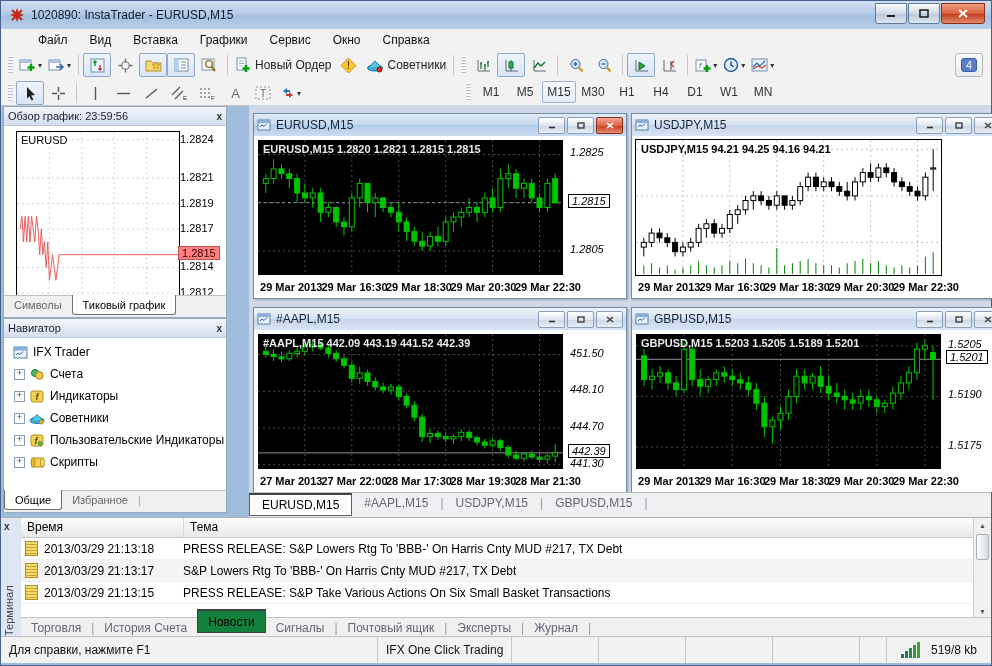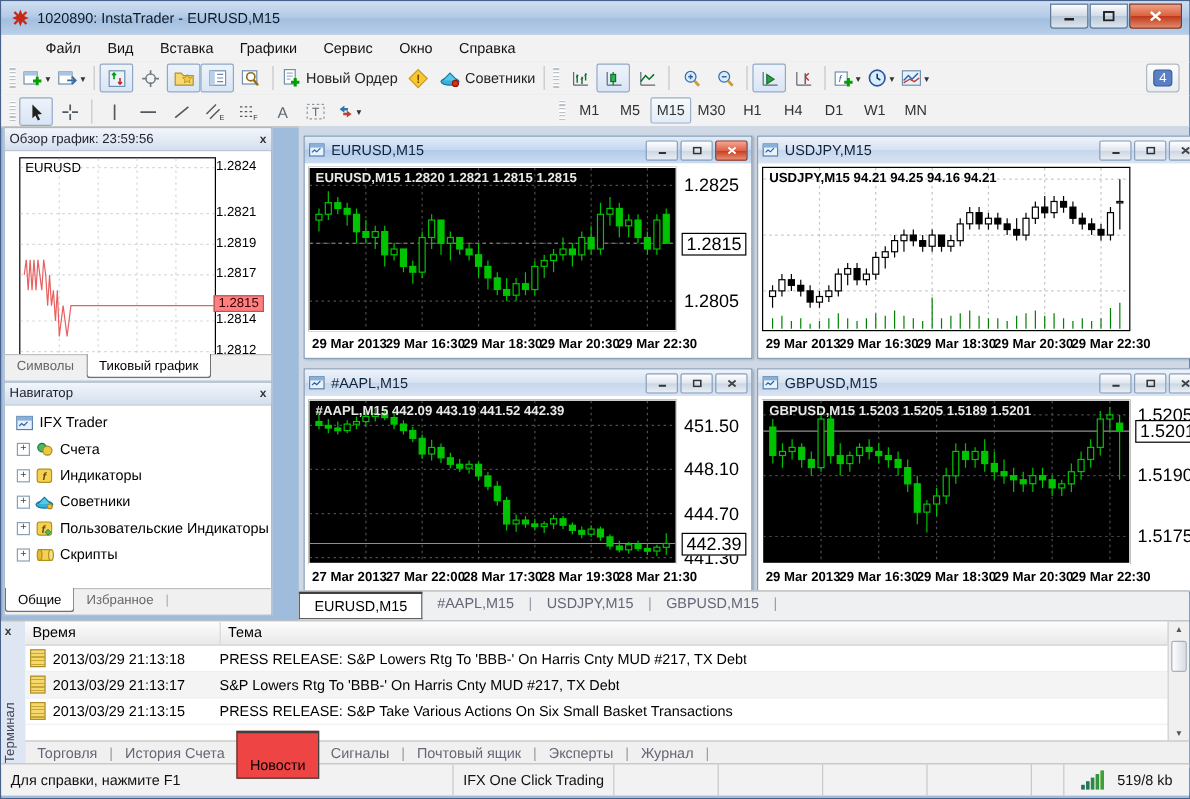--- a/index.html
+++ b/index.html
@@ -76,21 +76,21 @@
     background:linear-gradient(#fff,#dfe6ee 50%,#cbd6e2 51%,#e8eef5);
     display:flex;align-items:center;justify-content:center;}
   .cw-btn.closing{background:linear-gradient(#f4a694,#df6146 50%,#c63b20 51%,#e98d72);border-color:#8a2e16;}
   .cw-body{position:absolute;left:0;right:0;top:22px;bottom:0;background:#fff;}
   .plot{position:absolute;left:3px;top:3px;right:62px;bottom:22px;}
   .plot.dark{background:#000;border:1px solid #fff;}
   .plot.light{background:#fff;border:1px solid #000;}
   .ohlc{position:absolute;left:5px;top:3px;font-size:11px;font-weight:bold;z-index:3;white-space:nowrap;}
   .plot.dark .ohlc{color:#e8e8e8;}
   .plot.light .ohlc{color:#000;}
-  .scale{position:absolute;right:2px;top:3px;width:58px;bottom:24px;font-size:15px;color:#000;}
+  .scale{position:absolute;right:2px;top:3px;width:58px;bottom:24px;font-size:11px;color:#000;font-style:italic;}
   .xaxis{position:absolute;left:3px;right:62px;bottom:2px;height:18px;font-size:11px;font-weight:bold;color:#000;}
   .xaxis span{position:absolute;top:3px;white-space:nowrap;}
   
   .chart-bar{position:absolute;left:0;right:0;bottom:0;height:24px;background:#eef0f2;
     border-top:1px solid #b8b8b8;display:flex;align-items:flex-start;font-size:12px;color:#667;}
   .cb-tab{padding:3px 12px;}
   .cb-tab.active{background:#fff;border:1px solid #606060;border-top:2px solid #404040;color:#000;margin-top:0;}
   .cb-sep{color:#99a;padding-top:3px;}
   
   .terminal{position:absolute;left:0;right:0;top:516px;height:122px;background:#f0f0f0;border-top:1px solid #b0b0b0;}
@@ -109,21 +109,21 @@
   .doc-ico{width:11px;height:13px;background:#f6d96e;border:1px solid #b09024;margin-right:6px;flex:none;
     background-image:repeating-linear-gradient(#f6d96e 0 2px,#c8a830 2px 3px);}
   .t-scroll{position:absolute;right:0;top:0;bottom:22px;width:17px;background:#f0f0f0;border-left:1px solid #d0d0d0;}
   .t-thumb{position:absolute;left:2px;right:2px;top:16px;height:24px;border:1px solid #a8b0ba;border-radius:2px;
     background:linear-gradient(90deg,#fdfdfd,#d8dde4);}
   .s-arrow{position:absolute;left:0;right:0;height:14px;display:flex;align-items:center;justify-content:center;
     font-size:7px;color:#555;}
   .t-tabs{position:absolute;left:20px;right:0;bottom:0;height:22px;background:#f0f0f0;border-top:1px solid #c4c4c4;
     display:flex;align-items:flex-start;font-size:12px;color:#667;}
   .t-tab{padding:3px 10px;}
-  .t-tab.active{background:#ef4444;border:1px solid #404040;border-top-width:2px;color:#000;margin-top:-9px;padding-top:20px;z-index:5;}
+  .t-tab.active{background:#15803d;border:1px solid #404040;border-top-width:2px;color:#000;margin-top:-9px;padding-top:4px;z-index:5;}
   .t-sep{padding-top:3px;color:#99a;}
   
   .statusbar{position:absolute;left:0;right:0;bottom:2px;height:26px;background:#f2f2f2;border-top:1px solid #c0c0c0;
     display:flex;align-items:stretch;font-size:12px;color:#111;}
   .sb-cell{border-right:1px solid #c8c8c8;display:flex;align-items:center;padding:0 8px;}
   .sb-kb{margin-left:auto;display:flex;align-items:center;padding:0 14px;border-left:1px solid #c8c8c8;}
   .sig{display:inline-flex;align-items:flex-end;margin-right:10px;}
   .sig i{display:block;width:3px;margin-right:1px;background:#2e7d63;}
   
   .mini-ico{display:inline-flex;}

